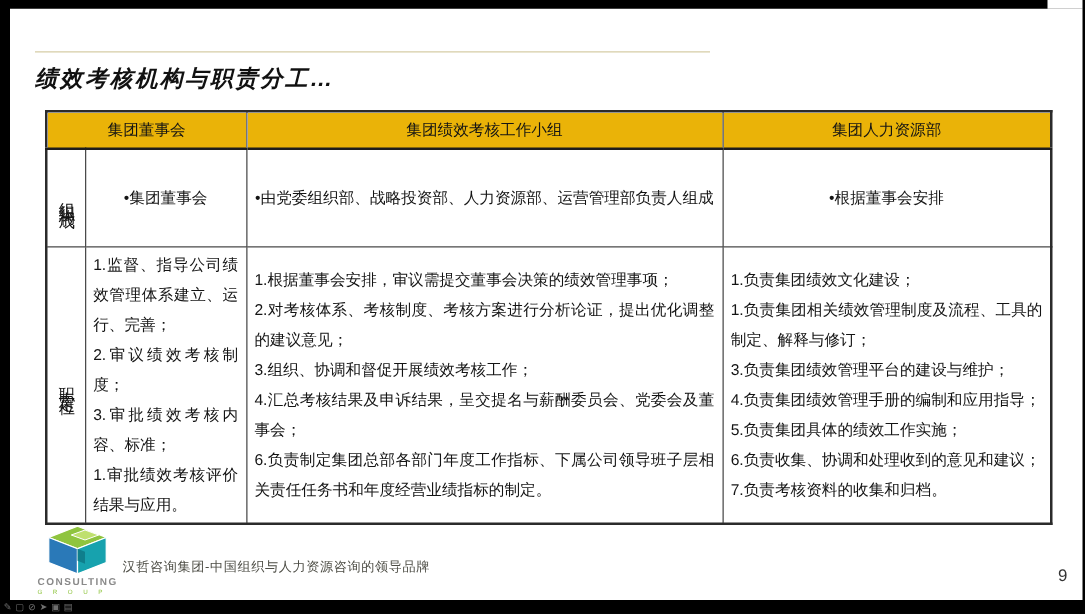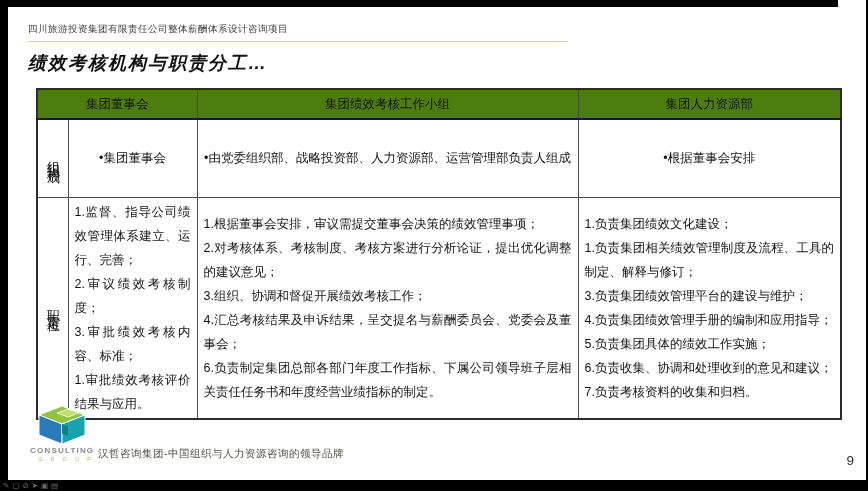--- a/index.html
+++ b/index.html
@@ -13,51 +13,50 @@
   .gold-line{position:absolute;left:20px;top:34px;width:540px;height:1px;background:#d6cda6;}
   .slide-title{position:absolute;left:20px;top:44px;margin:0;font-size:18px;font-weight:bold;
        font-style:italic;color:#111;letter-spacing:2px;
        font-family:Liberation Sans, sans-serif;}
 
   table.resp{position:absolute;left:28px;top:81px;width:804px;border-collapse:collapse;
        table-layout:fixed;font-size:12.5px;color:#141414;}
   table.resp td,table.resp th{border:1px solid #4a4a4a;padding:2px 6px;vertical-align:middle;
        overflow:hidden;}
   table.resp{border:2px solid #2b2b2b;}
-  tr.thead th{background:#4d7c0f;font-weight:normal;font-size:12.5px;height:24px;
+  tr.thead th{background:#eab308;font-weight:normal;font-size:12.5px;height:24px;
        border-bottom:2px solid #1d1d1d;text-align:center;}
   tr.row-comp{height:78px;margin-top:29px;}
   tr.row-comp td{text-align:center;}
   tr.row-duty{height:193px;}
   td.vlabel{text-align:center;padding:0;}
   td.vlabel span{writing-mode:vertical-rl;text-orientation:upright;letter-spacing:3px;
        font-size:13px;color:#141414;}
   td.duty{vertical-align:top;padding:4px 6px 2px 6px;}
   td.duty .li{line-height:24px;text-align:justify;}
 
-  .footer-logo{position:absolute;left:22px;top:398px;width:64px;text-align:right;}
+  .footer-logo{position:absolute;left:22px;top:413px;width:64px;text-align:left;}
   .logo-mark{display:block;margin:0 auto;}
   .logo-text{font-size:8px;font-weight:bold;color:#8a8a8a;letter-spacing:1.2px;margin-top:1px;}
   .logo-sub{font-size:5px;color:#8fc43f;letter-spacing:3.5px;margin-top:1px;}
   .tagline{position:absolute;left:90px;top:440px;font-size:10.5px;color:#4d4d45;letter-spacing:0.5px;}
   .page-number{position:absolute;right:12px;top:446px;font-size:13.5px;color:#333;}
 
   .bottom-bar{position:absolute;left:0;top:480px;width:868px;height:11px;background:#000;}
   .status-icons{position:absolute;left:3px;top:0;height:11px;display:flex;align-items:center;gap:3px;}
   .status-icons span{font-size:7.5px;color:#6f6f6f;line-height:9px;}
 </style>
 </head>
 <body>
 
 <div class="stage">
   <div class="top-notch"></div>
 
   <div class="slide">
 
-    <div class="proj-header">四川旅游投资集团有限责任公司整体薪酬体系设计咨询项目</div>
     <div class="gold-line"></div>
     <h1 class="slide-title">绩效考核机构与职责分工…</h1>
 
     <table class="resp">
       <colgroup>
         <col style="width:31px">
           <col style="width:129px">
         <col style="width:381px">
           <col style="width:263px">
       </colgroup>

